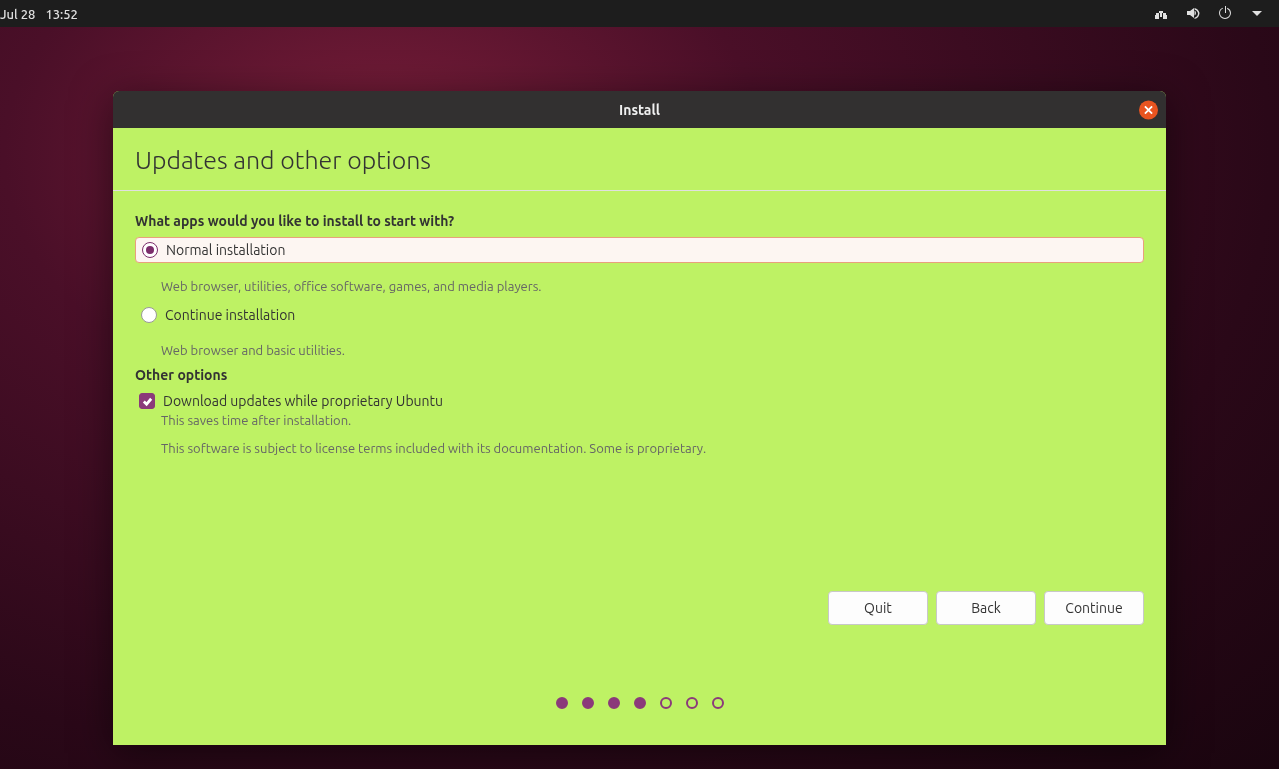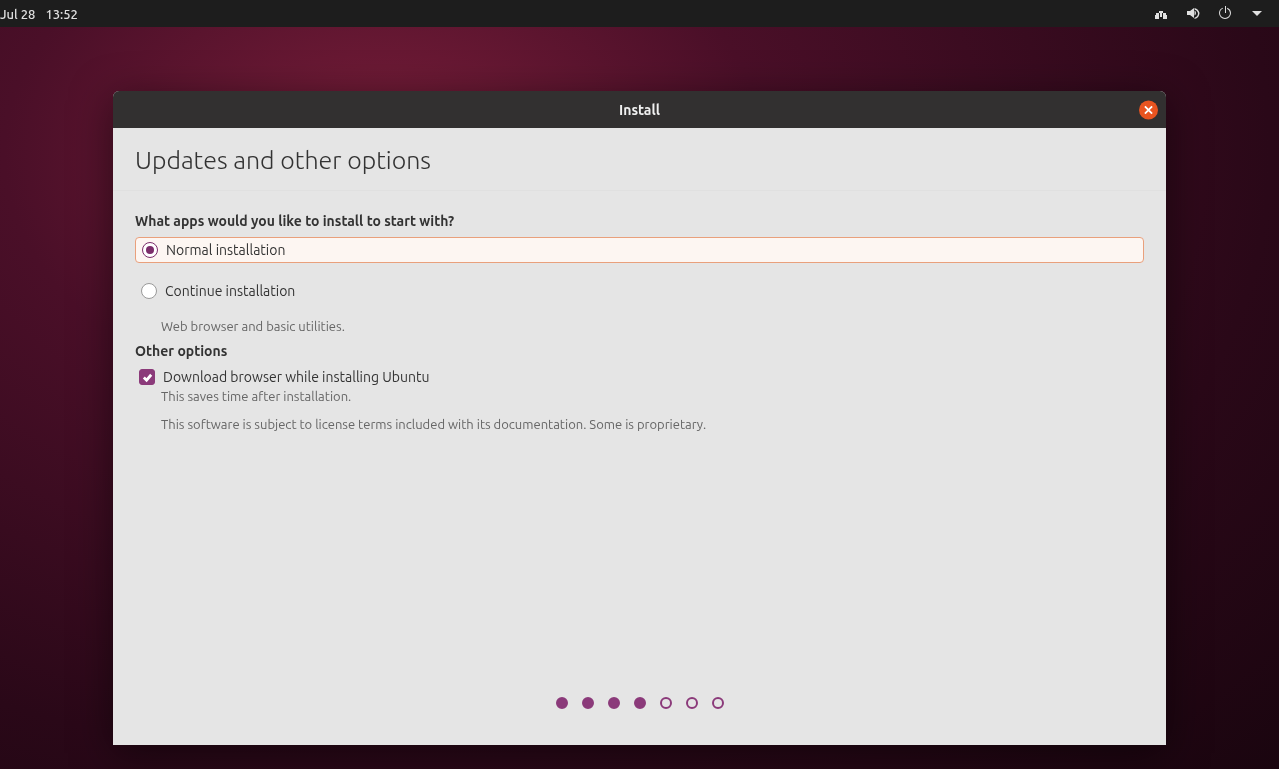--- a/index.html
+++ b/index.html
@@ -35,21 +35,21 @@
     }
     .topbar-icons svg { width: 16px; height: 16px; fill: #e0e0e0; }
 
     
     .window {
       position: absolute;
       left: 113px;
       top: 91px;
       width: 1053px;
       height: 654px;
-      background: #e5e5e5;
+      background: #bef264;
       border-radius: 6px 6px 0 0;
       box-shadow: 0 8px 40px rgba(0,0,0,0.5);
       display: flex;
       flex-direction: column;
       overflow: hidden;
     }
     .titlebar {
       height: 37px;
       background: #323030;
       display: flex;
@@ -240,43 +240,49 @@
   </div>
 
   <div class="content">
 
     <div class="question">What apps would you like to install to start with?</div>
 
     <div class="radio-row selected">
       <div class="radio on"></div>
       <span>Normal installation</span>
     </div>
+    <div class="desc">Web browser, utilities, office software, games, and media players.</div>
 
     <div class="radio-row">
       <div class="radio"></div>
       <span>Continue installation</span>
     </div>
     <div class="desc">Web browser and basic utilities.</div>
 
     <div class="subheader">Other options</div>
 
     <div class="check-row" style="padding-left:4px;">
       <div class="checkbox on">
         <svg viewBox="0 0 12 12">
             <path d="M2 6l3 3 5-6"></path>
           </svg>
       </div>
-      <span>Download browser while installing Ubuntu</span>
+      <span>Download updates while proprietary Ubuntu</span>
     </div>
     <div class="check-desc">This saves time after installation.</div>
 
     <div class="check-desc">This software is subject to license terms included with its documentation. Some is proprietary.</div>
 
   </div>
 
+  <div class="button-row">
+    <div class="btn">Quit</div>
+    <div class="btn">Back</div>
+    <div class="btn">Continue</div>
+  </div>
 
   <div class="pager">
     <div class="dot filled"></div>
     <div class="dot filled"></div>
     <div class="dot filled"></div>
     <div class="dot filled"></div>
     <div class="dot"></div>
     <div class="dot"></div>
     <div class="dot"></div>
   </div>

